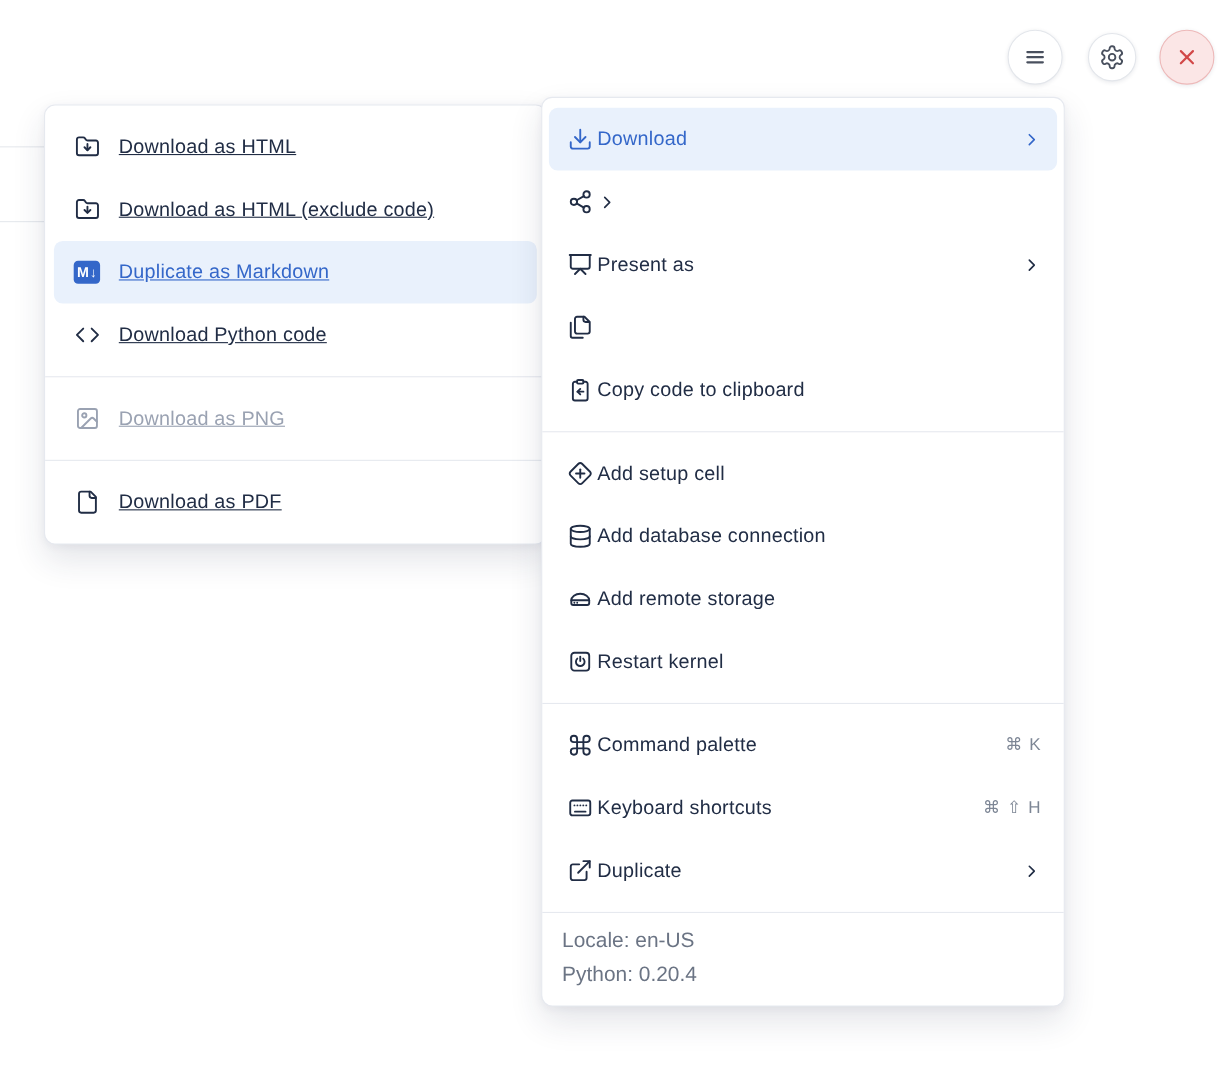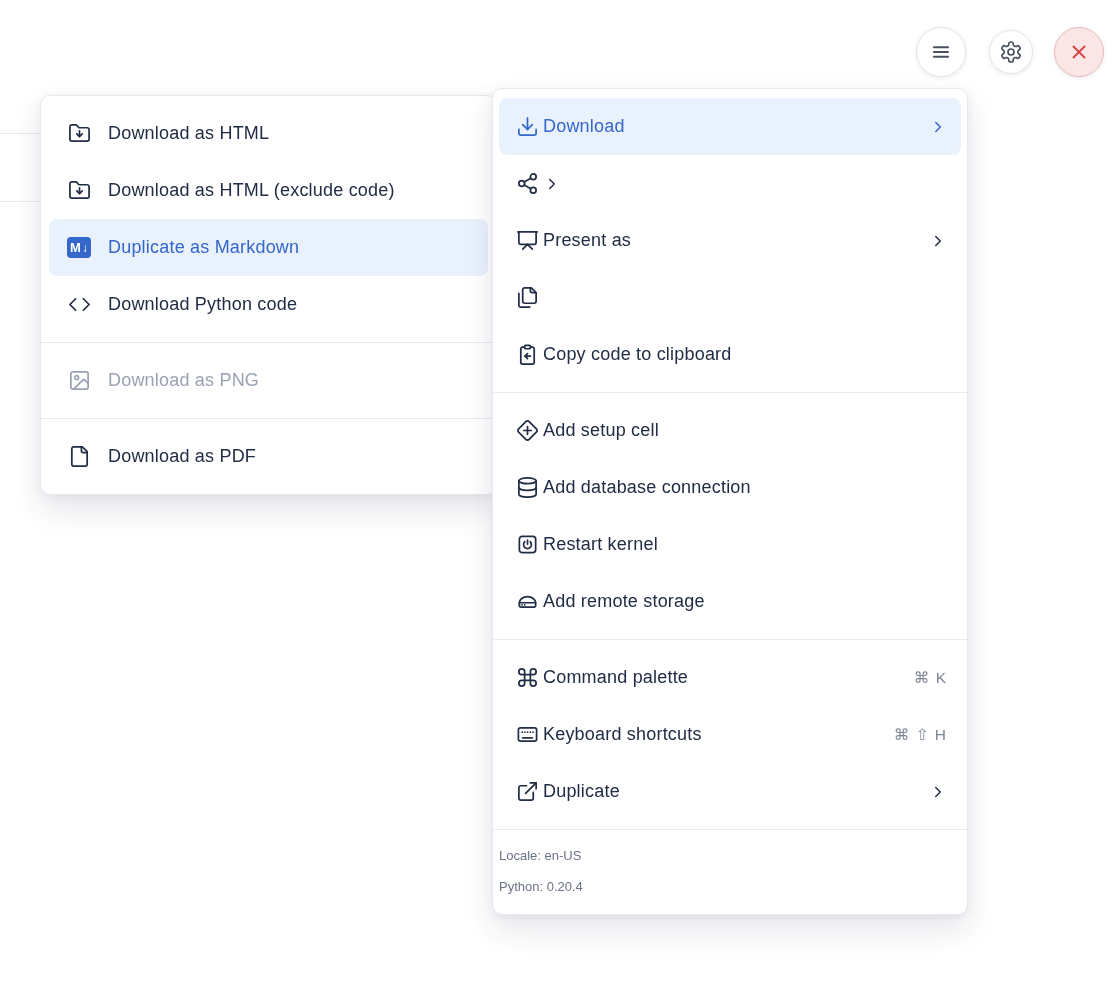--- a/index.html
+++ b/index.html
@@ -23,35 +23,35 @@
   
   .panel{position:absolute;background:#fff;border:1px solid var(--divider);border-radius:10px;
     box-shadow:0 14px 30px rgba(30,41,70,.12),0 2px 8px rgba(30,41,70,.05);box-sizing:border-box;}
   #submenu{left:40px;top:95px;width:457px;z-index:10;}
   #mainmenu{left:492px;top:88px;width:476px;z-index:20;}
 
   .group{padding:9px 0;}
   .divider{height:1px;background:var(--divider);}
   .item{height:57px;display:flex;align-items:center;gap:4px;margin:0 6px;border-radius:8px;
     padding:0 14px 0 16px;font-size:18px;color:var(--text);cursor:pointer;white-space:nowrap;}
-  #submenu .item{margin:0 8px;padding-left:18px;gap:17px;}
+  #submenu .item{margin:0 8px;padding-left:18px;gap:17px;text-decoration:underline;}
   .item.selected{background:var(--accent-bg);color:var(--accent);}
   .item.disabled{color:var(--muted);cursor:default;}
   .icon{width:24px;height:24px;flex:none;display:flex;align-items:center;justify-content:center;}
   .icon svg{display:block;}
   .label{flex:1;letter-spacing:.2px;}
   .shortcut{color:var(--shortcut);font-size:15.5px;letter-spacing:1px;display:flex;gap:7px;align-items:center;}
   .chev{width:18px;height:18px;display:flex;align-items:center;justify-content:center;color:inherit;}
 
   .md-badge{width:30px;height:21px;border-radius:4px;background:var(--accent);color:#fff;
     display:inline-flex;align-items:center;justify-content:center;font-weight:bold;
     font-size:13px;line-height:1;letter-spacing:0;}
   .md-badge .md-a{font-size:12px;margin-left:1px;}
 
-  .footer{border-top:1px solid var(--divider);padding:10px 6px 12px;font-size:13px;
+  .footer{border-top:1px solid var(--divider);padding:10px 18px 12px;font-size:19px;
     color:var(--footer);line-height:31px;}
 </style>
 </head>
 <body>
 
 <div class="screen" style="--accent: #3467c9; --accent-bg: #e9f1fc; --text: #212d45; --muted: #9aa2b2; --divider: #e6e9ef; --danger: #d24848; --danger-bg: #fbe6e6; --shortcut: #7d8695; --footer: #6b7484;">
 
   <div class="bg-line" style="top:133px"></div>
   <div class="bg-line" style="top:201px"></div>
 
@@ -239,37 +239,37 @@
                 <ellipse cx="12" cy="5" rx="9" ry="3"></ellipse>
                 <path d="M3 5v14a9 3 0 0 0 18 0V5"></path>
                 <path d="M3 12a9 3 0 0 0 18 0"></path>
               </svg>
             </span>
             <span class="label">Add database connection</span>
           </div>
           <div class="item">
             <span class="icon">
               <svg width="23" height="23" viewBox="0 0 24 24" fill="none" stroke="currentColor" stroke-width="1.8" stroke-linecap="round" stroke-linejoin="round">
-                <rect x="3.5" y="3.5" width="17" height="17" rx="3"></rect>
-                <path d="M12 7.3v4.2"></path>
-                <path d="M9.2 9.1a4.1 4.1 0 1 0 5.6 0"></path>
-              </svg>
-            </span>
-            <span class="label">Restart kernel</span>
-          </div>
-          <div class="item">
-            <span class="icon">
-              <svg width="23" height="23" viewBox="0 0 24 24" fill="none" stroke="currentColor" stroke-width="1.8" stroke-linecap="round" stroke-linejoin="round">
                 <path d="M3.5 15.9v-2.5a8.5 6.4 0 0 1 17 0v2.5a1.9 1.9 0 0 1-1.9 1.9H5.4a1.9 1.9 0 0 1-1.9-1.9Z"></path>
                 <path d="M3.5 13.3h17"></path>
                 <path d="M6.4 15.6h.01"></path>
                 <path d="M9.1 15.6h.01"></path>
               </svg>
             </span>
             <span class="label">Add remote storage</span>
+          </div>
+          <div class="item">
+            <span class="icon">
+              <svg width="23" height="23" viewBox="0 0 24 24" fill="none" stroke="currentColor" stroke-width="1.8" stroke-linecap="round" stroke-linejoin="round">
+                <rect x="3.5" y="3.5" width="17" height="17" rx="3"></rect>
+                <path d="M12 7.3v4.2"></path>
+                <path d="M9.2 9.1a4.1 4.1 0 1 0 5.6 0"></path>
+              </svg>
+            </span>
+            <span class="label">Restart kernel</span>
           </div>
         </div>
         <div class="divider"></div>
         <div class="group">
           <div class="item">
             <span class="icon">
               <svg width="23" height="23" viewBox="0 0 24 24" fill="none" stroke="currentColor" stroke-width="1.8" stroke-linecap="round" stroke-linejoin="round">
                 <path d="M15 6v12a3 3 0 1 0 3-3H6a3 3 0 1 0 3 3V6a3 3 0 1 0-3 3h12a3 3 0 1 0-3-3"></path>
               </svg>
             </span>

